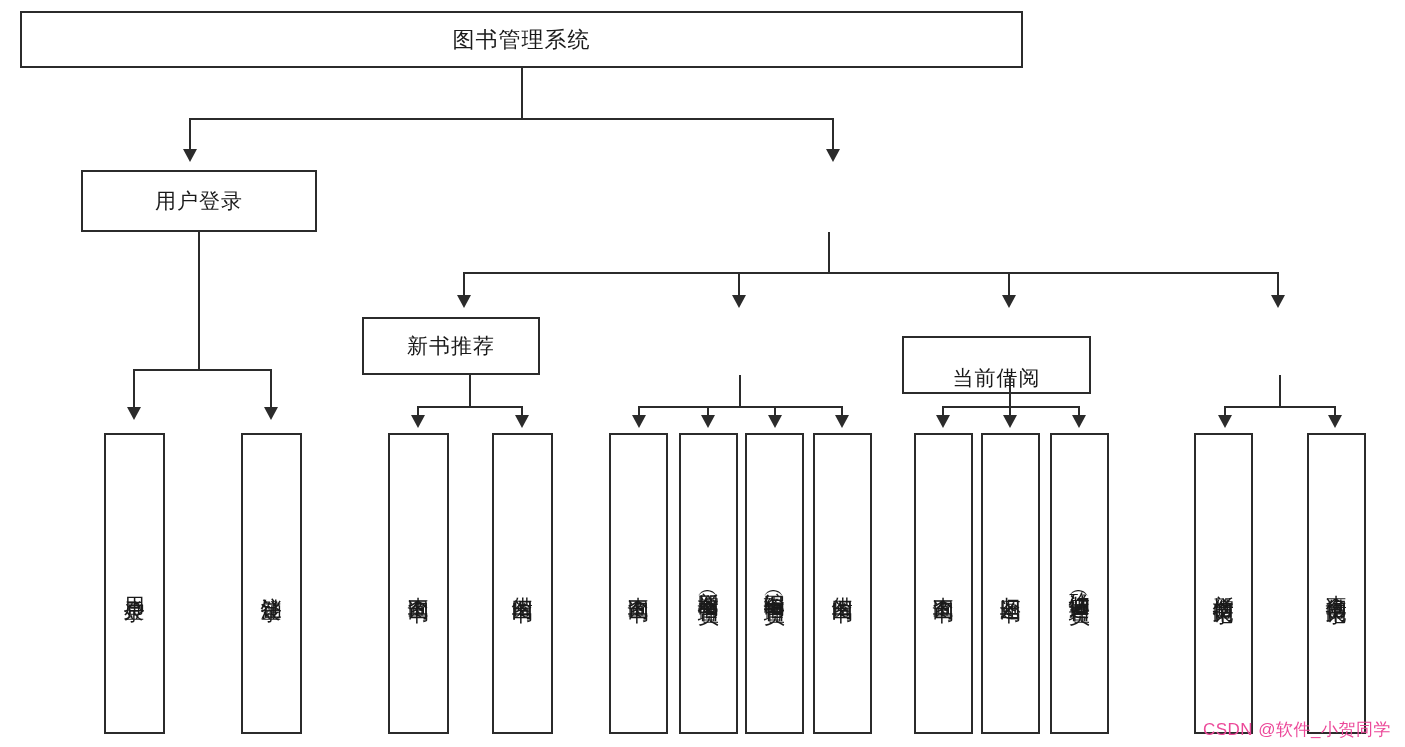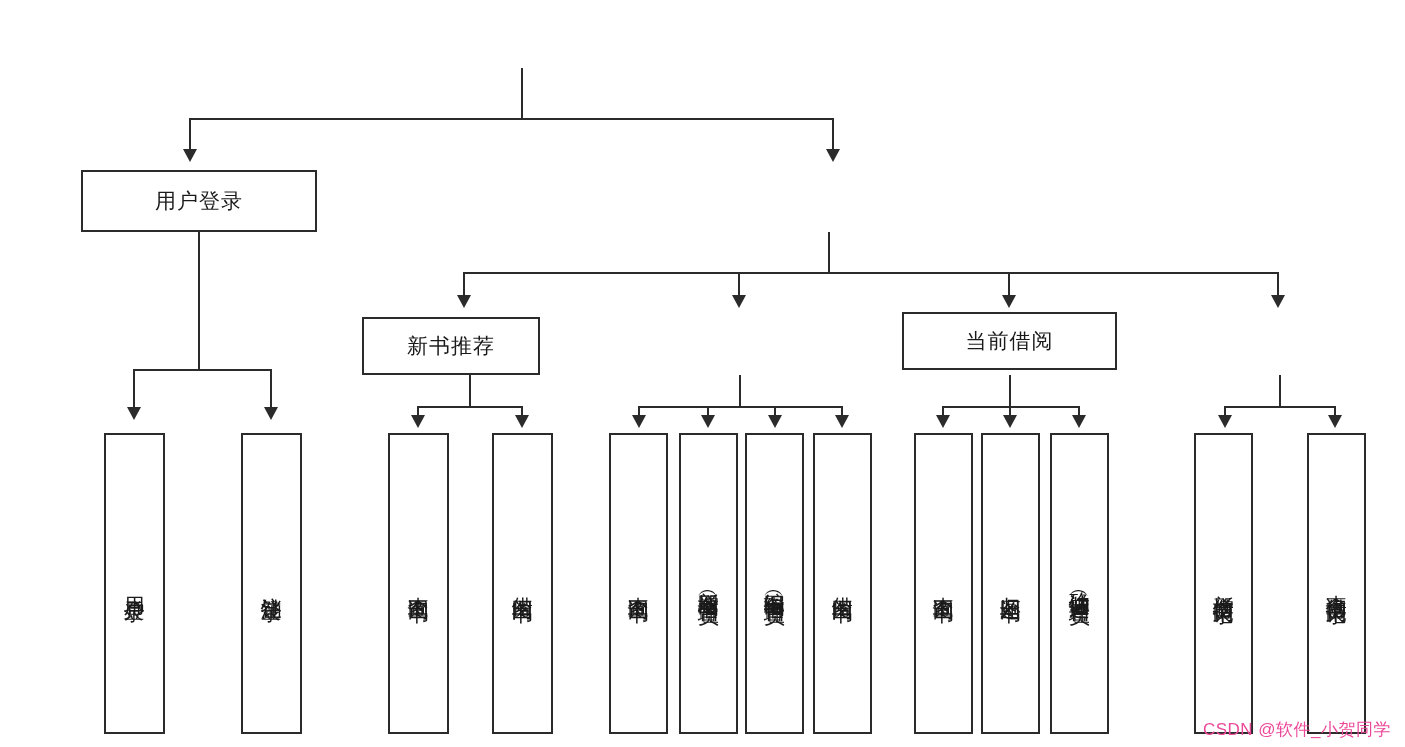--- a/index.html
+++ b/index.html
@@ -82,20 +82,23 @@
     white-space: nowrap;
     letter-spacing: 0.5px;
     text-align: center;
   }
 </style>
 </head>
 <body>
 
 <div id="canvas">
 
+  <div class="node h root" style="left:20px; top:11px; width:1003px; height:57px;">
+    <span>图书管理系统</span>
+  </div>
 
   <div class="ln vline" style="left:521px; top:68px; width:2px; height:51px;"></div>
 
   <div class="ln hline" style="left:189px; top:118px; width:645px; height:2px;"></div>
 
   <div class="ln vline" style="left:189px; top:118px; width:2px; height:33px;"></div>
   <div class="arrow" style="left:183px; top:149px;"></div>
 
   <div class="ln vline" style="left:832px; top:118px; width:2px; height:33px;"></div>
   <div class="arrow" style="left:826px; top:149px;"></div>
@@ -119,21 +122,21 @@
   <div class="ln vline" style="left:738px; top:272px; width:2px; height:25px;"></div>
   <div class="arrow" style="left:732px; top:295px;"></div>
   <div class="ln vline" style="left:1008px; top:272px; width:2px; height:25px;"></div>
   <div class="arrow" style="left:1002px; top:295px;"></div>
   <div class="ln vline" style="left:1277px; top:272px; width:2px; height:25px;"></div>
   <div class="arrow" style="left:1271px; top:295px;"></div>
 
   <div class="node h" style="left:362px; top:317px; width:178px; height:58px;">
     <span>新书推荐</span>
   </div>
-  <div class="node h" style="left:902px; top:312px; width:215px; height:58px;">
+  <div class="node h" style="left:902px; top:336px; width:189px; height:58px;align-items:flex-end;">
     <span>当前借阅</span>
   </div>
 
   <div class="ln vline" style="left:469px; top:375px; width:2px; height:33px;"></div>
   <div class="ln hline" style="left:417px; top:406px; width:106px; height:2px;"></div>
   <div class="ln vline" style="left:417px; top:406px; width:2px; height:12px;"></div>
   <div class="arrow" style="left:411px; top:415px;"></div>
   <div class="ln vline" style="left:521px; top:406px; width:2px; height:12px;"></div>
   <div class="arrow" style="left:515px; top:415px;"></div>
 

